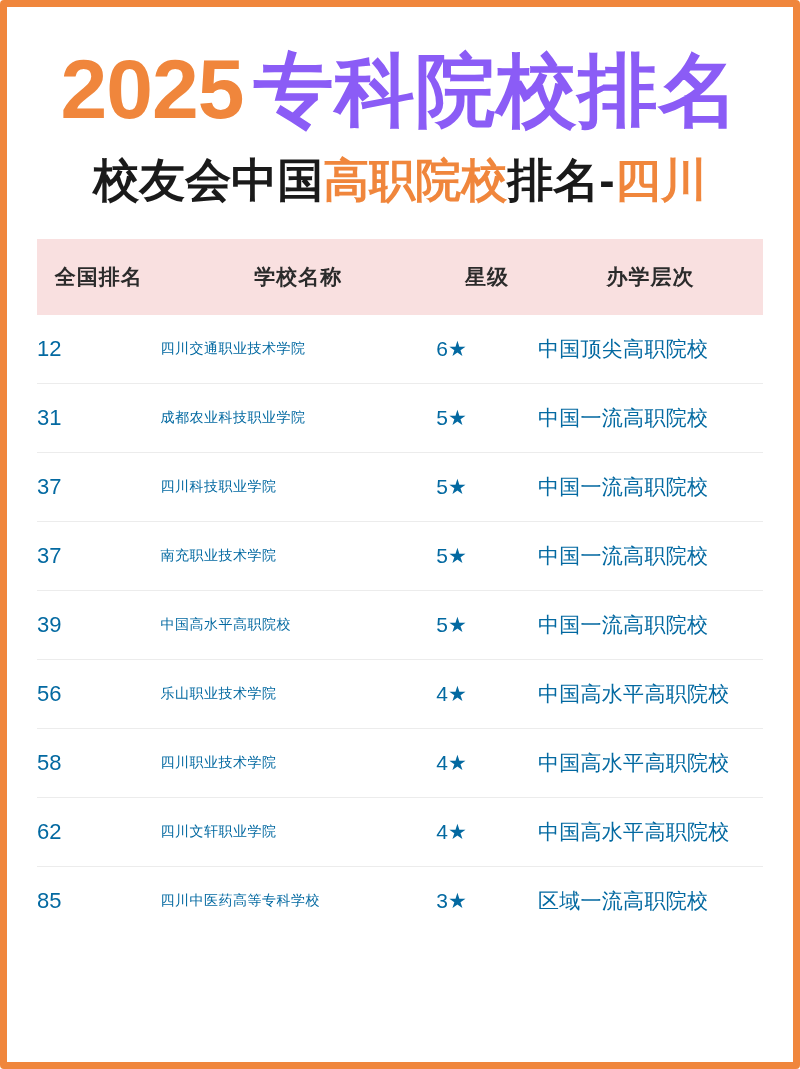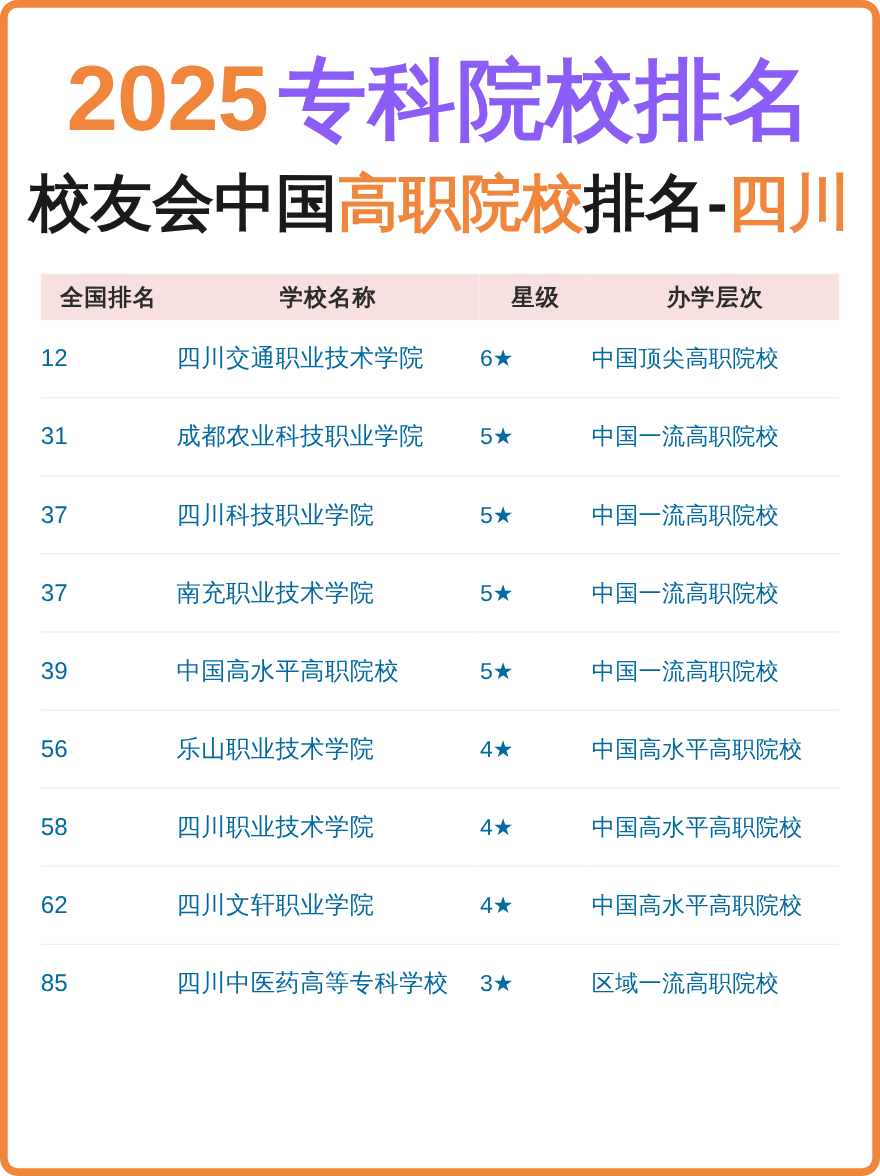--- a/index.html
+++ b/index.html
@@ -8,21 +8,21 @@
     height: 1069px;
     background: #ffffff;
     font-family: "Liberation Sans", "DejaVu Sans", sans-serif;
   }
   .page {
     position: relative;
     width: 800px;
     height: 1069px;
     background: #ffffff;
     border: 7px solid #f0863c;
-    border-radius: 16px;
+    border-radius: 4px;
     overflow: hidden;
   }
   .inner {
     padding: 18px 30px 0 30px;
   }
   
   .title-main {
     display: flex;
     align-items: baseline;
     justify-content: center;
@@ -43,21 +43,21 @@
     color: #8b5cf6;
     letter-spacing: 1px;
     line-height: 1;
   }
   .title-sub {
     display: flex;
     align-items: baseline;
     justify-content: center;
     margin-top: 26px;
     white-space: nowrap;
-    font-size: 56px;
+    font-size: 46px;
     font-weight: bold;
     line-height: 1;
   }
   .sub-dark { color: #1a1a1a; }
   .sub-accent { color: #f0863c; text-align: right; }
 
   
   .table-wrap {
     margin-top: 36px;
     width: 100%;
@@ -67,37 +67,37 @@
     border-collapse: collapse;
     table-layout: fixed;
   }
   thead tr {
     background: #f9e0e0;
   }
   thead th {
     font-size: 21px;
     font-weight: bold;
     color: #2b2b2b;
-    padding: 7px 0;
+    padding: 24px 0;
     text-align: center;
     letter-spacing: 1px;
   }
   tbody td {
     font-size: 21px;
     color: #0369a1;
     padding: 20px 0;
     border-bottom: 1px solid #ececec;
   }
   tbody tr:last-child td { border-bottom: none; }
   .col-rank   { width: 17%; }
   .col-school { width: 38%; }
   .col-star   { width: 14%; }
   .col-level  { width: 31%; }
   .cell-rank { font-size: 22px; }
-  .cell-school { font-size: 22px; letter-spacing: 0.5px; font-family: Liberation Mono, monospace; }
+  .cell-school { font-size: 14px; letter-spacing: 0.5px; font-family: Liberation Mono, monospace; }
   .cell-star { font-size: 21px; }
   .cell-level { font-size: 21px; letter-spacing: 0.3px; }
 </style>
 </head>
 <body>
 
 <div class="page">
   <div class="inner">
 
     <div class="title-main">

